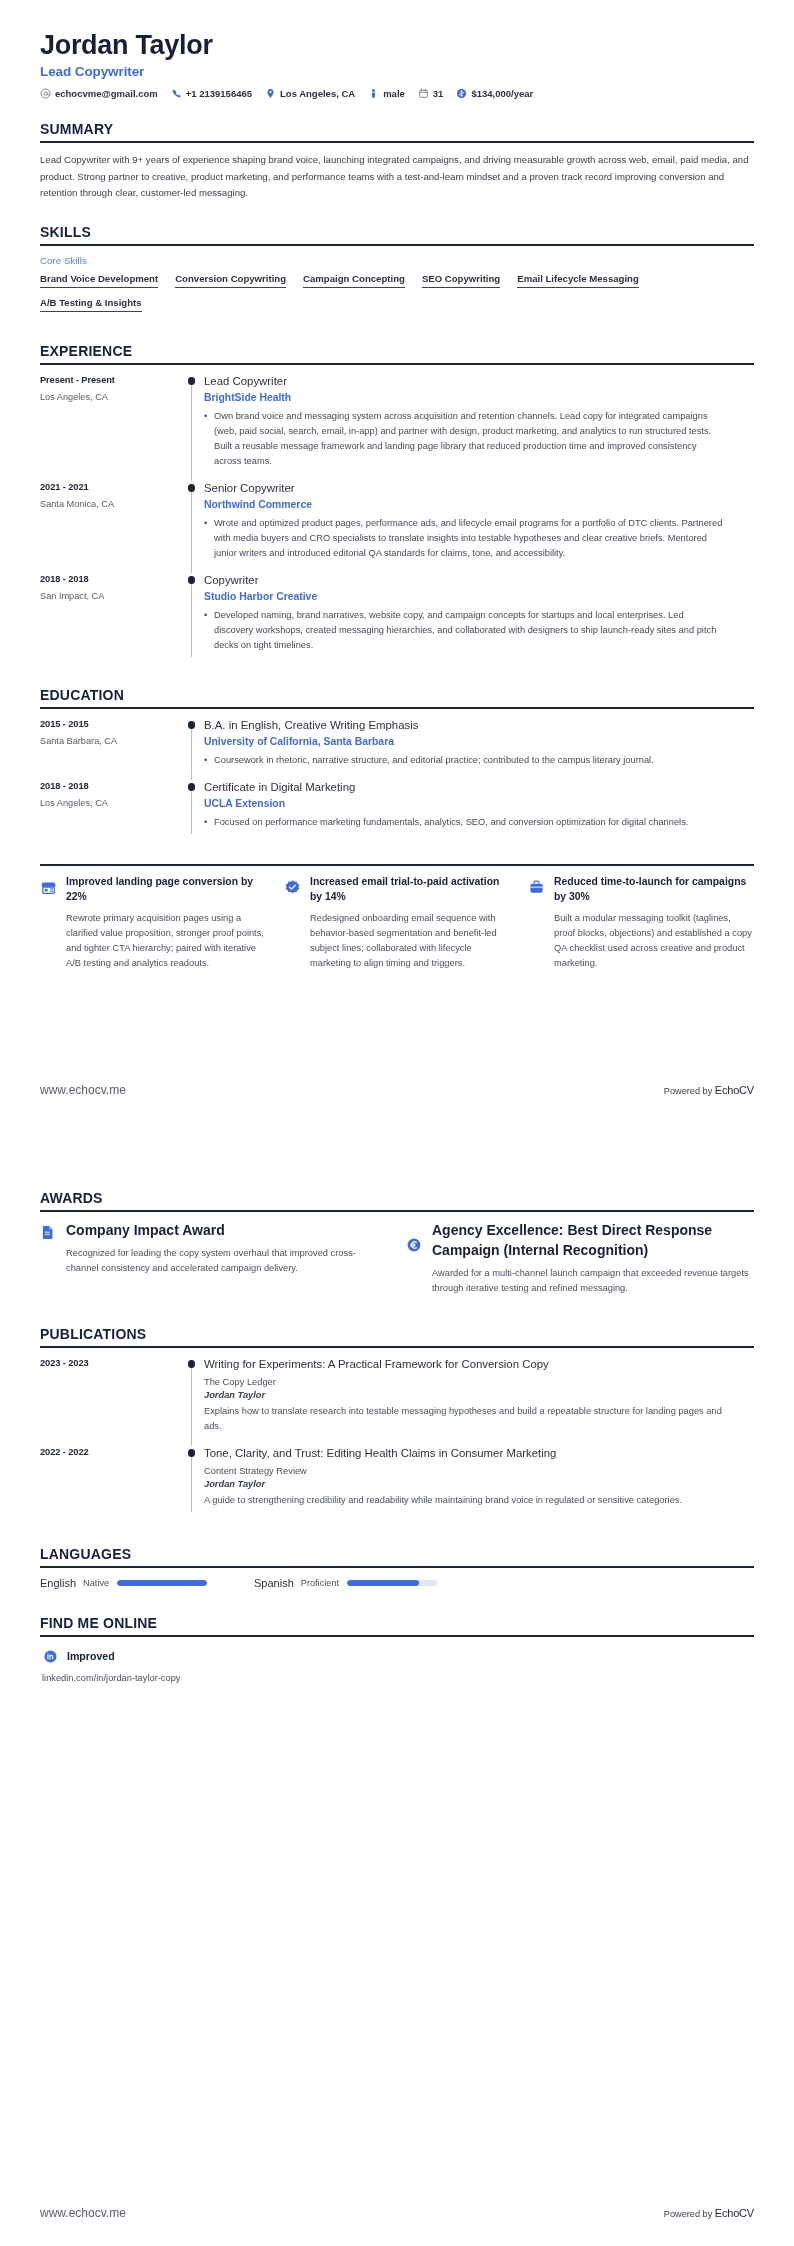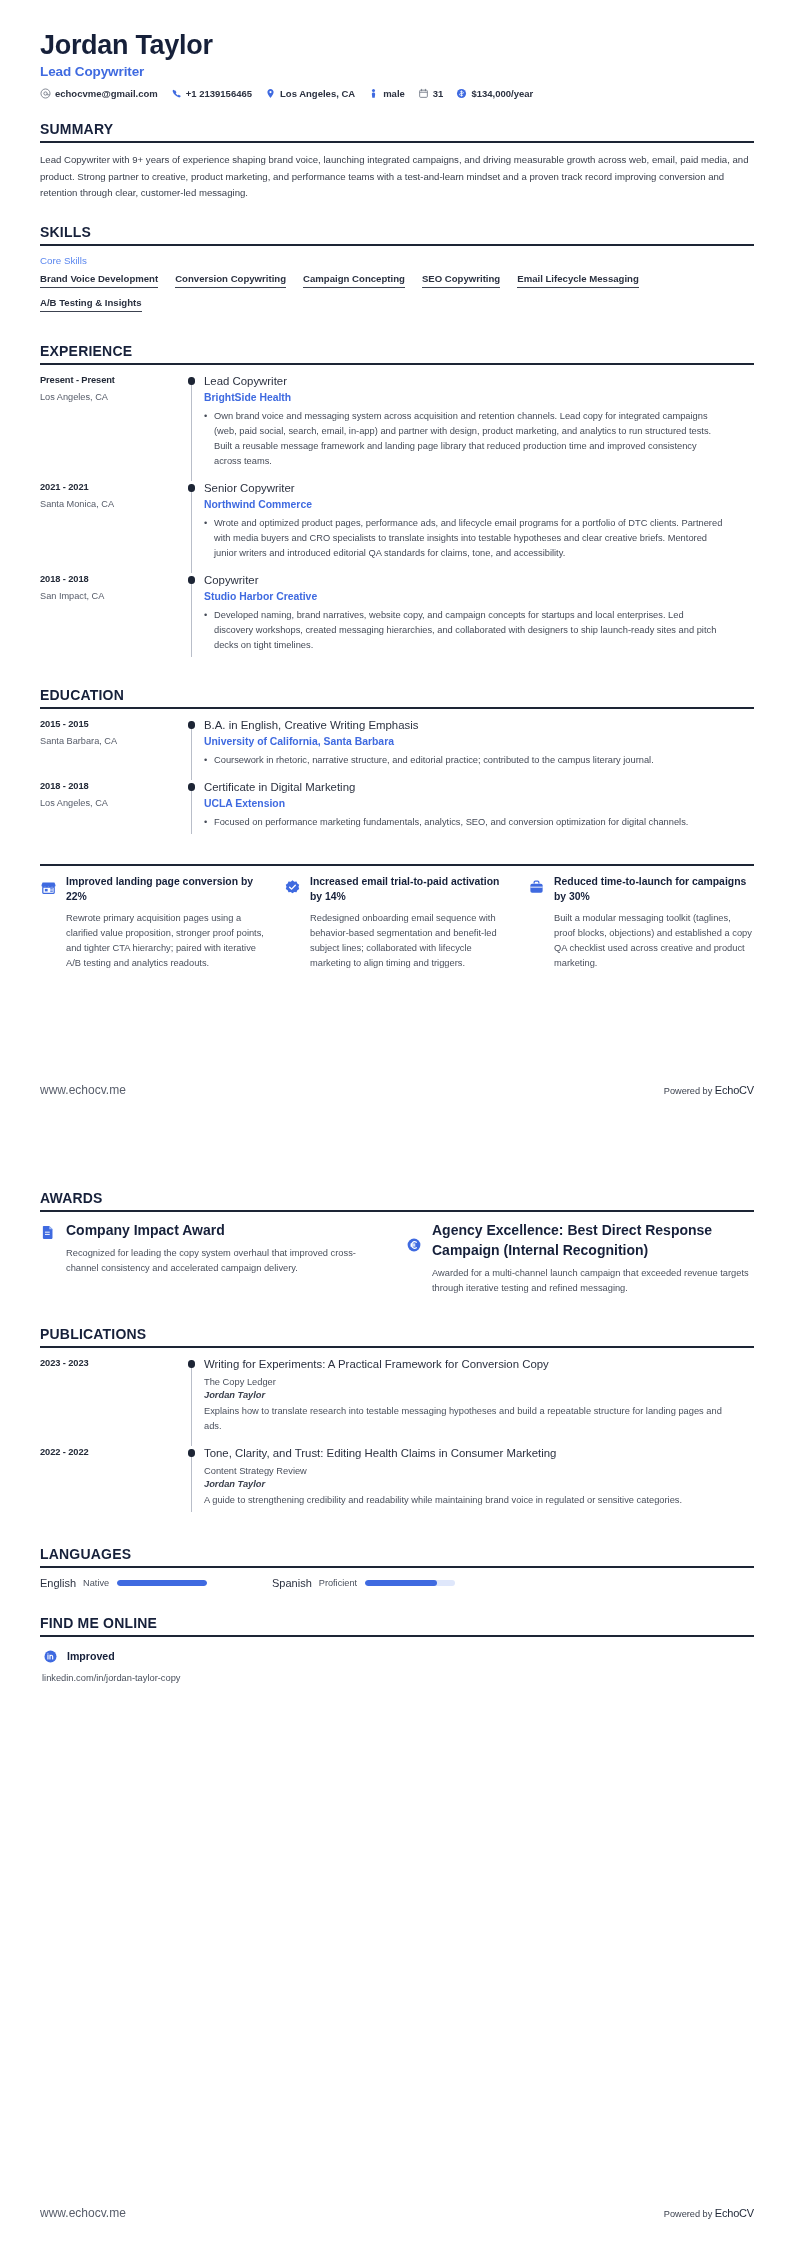--- a/index.html
+++ b/index.html
@@ -261,21 +261,21 @@
     line-height: 1.62;
     color: #4a505d;
     margin-top: 4px;
   }
 
   
   .lang-row { display: flex; align-items: center; }
   .lang {
     display: flex;
     align-items: center;
-    width: 232px;
+    width: 214px;
   }
   .lang-name {
     font-size: 11px;
     color: #2b3140;
     margin-right: 7px;
   }
   .lang-level {
     font-size: 9.2px;
     color: #4a505d;
     margin-right: 8px;

